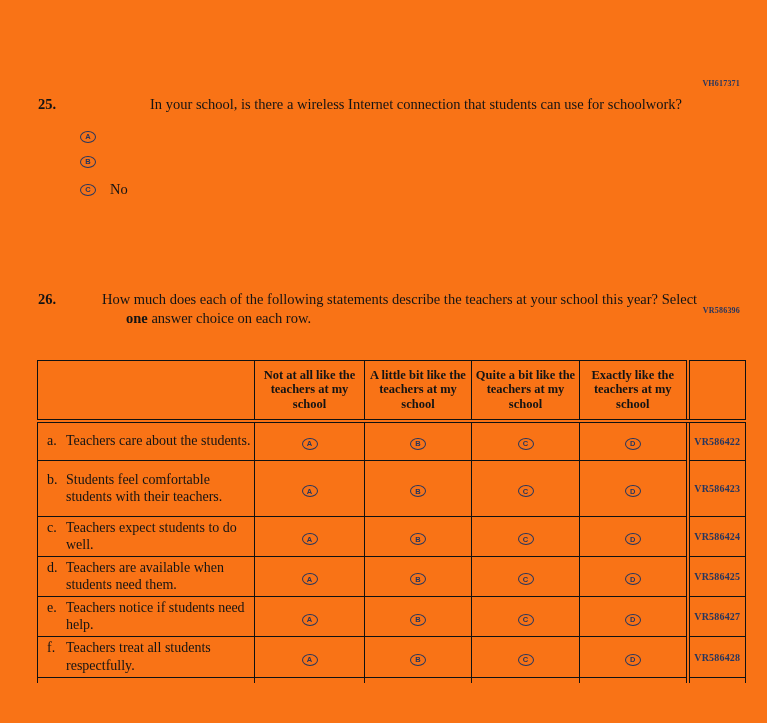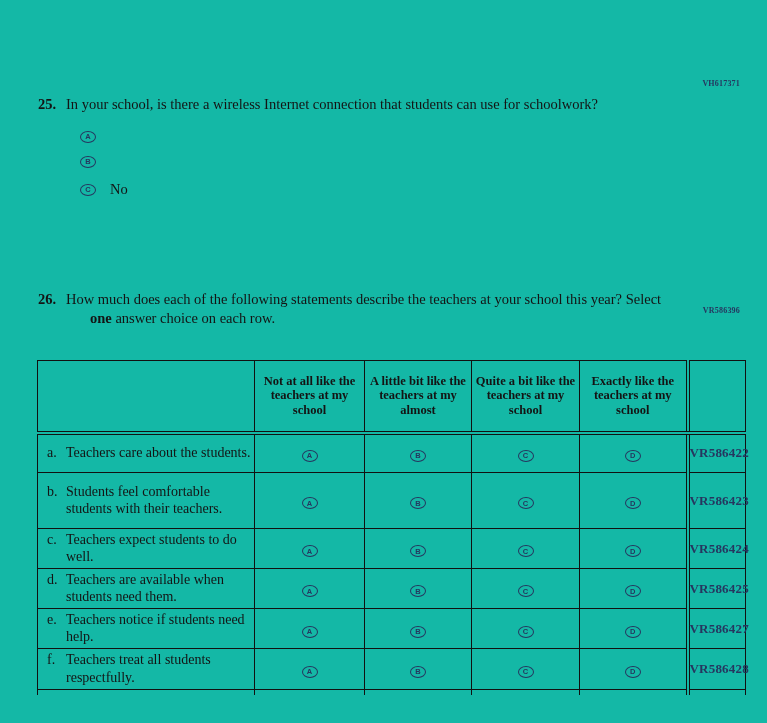--- a/index.html
+++ b/index.html
@@ -1,41 +1,41 @@
 <!DOCTYPE html>
 <html><head>
 <meta charset="utf-8">
 <style>
   * { margin: 0; padding: 0; box-sizing: border-box; }
   html, body { background: #e8e8e8; }
   .page {
     position: relative;
     width: 767px; height: 723px;
-    background: #14b8a6;
+    background: #f97316;
     font-family: "Liberation Serif", "DejaVu Serif", serif;
     color: #141414;
     overflow: hidden;
   }
   .qcode {
     position: absolute;
     font-size: 8px;
     letter-spacing: .2px;
     color: #26365f;
     font-weight: 600;
   }
   .qcode-25 { top: 79px; right: 27px; }
   .qcode-26 { top: 306px; right: 27px; }
 
   .question { position: absolute; left: 38px; }
   .q25 { top: 95px; }
   .q26 { top: 290px; }
 
-  .q-line { display: flex; font-size: 14.5px; line-height: 1.32; }
+  .q-line { display: flex; font-size: 14.5px; line-height: 1.32; gap: 36px; }
   .q-num { font-weight: 700; flex: none; width: 28px; }
-  .q25 .q-text { max-width: 552px; }
+  .q25 .q-text { max-width: 552px; margin-left: 48px; }
   .q26 .q-text { max-width: 600px; }
   .q-text b { font-weight: 700; margin-left: 24px; }
 
   .options { margin: 17px 0 0 42px; }
   .option { display: flex; align-items: center; gap: 14px; margin-bottom: 13px; font-size: 14.5px; }
 
   .bubble {
     display: inline-flex; align-items: center; justify-content: center;
     width: 16px; height: 12px; flex: none;
     border: 1.3px solid #26365f; border-radius: 50%;
@@ -50,21 +50,21 @@
     border-collapse: collapse; table-layout: fixed;
   }
   .matrix col.c-stmt { width: 217px; }
   .matrix col.c-a1 { width: 110px; }
   .matrix col.c-a2 { width: 107px; }
   .matrix col.c-a3 { width: 108px; }
   .matrix col.c-a4 { width: 108px; }
   .matrix col.c-code { width: 58px; }
 
   .matrix th, .matrix td { border: 1.5px solid #111; }
-  .matrix thead tr { height: 72px; }
+  .matrix thead tr { height: 60px; }
   .matrix thead th {
     border-bottom: 4.5px double #111;
     font-size: 12.5px; font-weight: 700; line-height: 1.18;
     text-align: center; vertical-align: middle; padding: 3px 2px;
   }
   .matrix th.code-h, .matrix td.code-cell, .matrix tr.stub td:last-child { border-left: 4.5px double #111; }
 
   .matrix tbody tr:nth-child(1) { height: 40px; }
   .matrix tbody tr:nth-child(2) { height: 56px; }
   .matrix tbody tr:nth-child(3),
@@ -72,21 +72,21 @@
   .matrix tbody tr:nth-child(5),
   .matrix tbody tr:nth-child(6) { height: 39px; }
 
   .matrix td.stmt { padding: 2px 3px 3px 9px; vertical-align: middle; font-size: 14px; line-height: 1.22; }
   .matrix td.stmt .cellwrap { display: flex; }
   .row-label { flex: none; width: 19px; }
   .row-text { flex: 1; }
 
   .matrix td.ans { text-align: center; vertical-align: middle; }
   .matrix td.code-cell {
-    font-size: 13px; color: #26365f; font-weight: 600;
+    font-size: 10px; color: #26365f; font-weight: 600;
     text-align: center; vertical-align: middle; letter-spacing: .2px;
   }
   .matrix tr.stub { height: 6px; }
   .matrix tr.stub td { border-bottom: none; padding: 0; }
 </style>
 </head>
 <body>
 
 <div class="page">
 
@@ -126,21 +126,21 @@
         <col class="c-a1">
         <col class="c-a2">
         <col class="c-a3">
         <col class="c-a4">
         <col class="c-code">
     </colgroup>
     <thead>
       <tr>
         <th class="stmt-h"></th>
         <th>Not at all like the teachers at my school</th>
-        <th>A little bit like the teachers at my almost</th>
+        <th>A little bit like the teachers at my school</th>
         <th>Quite a bit like the teachers at my school</th>
         <th>Exactly like the teachers at my school</th>
         <th class="code-h"></th>
       </tr>
     </thead>
     <tbody id="q26-tbody">
         <tr>
           <td class="stmt">
             <span class="cellwrap">
               <span class="row-label">a.</span>

